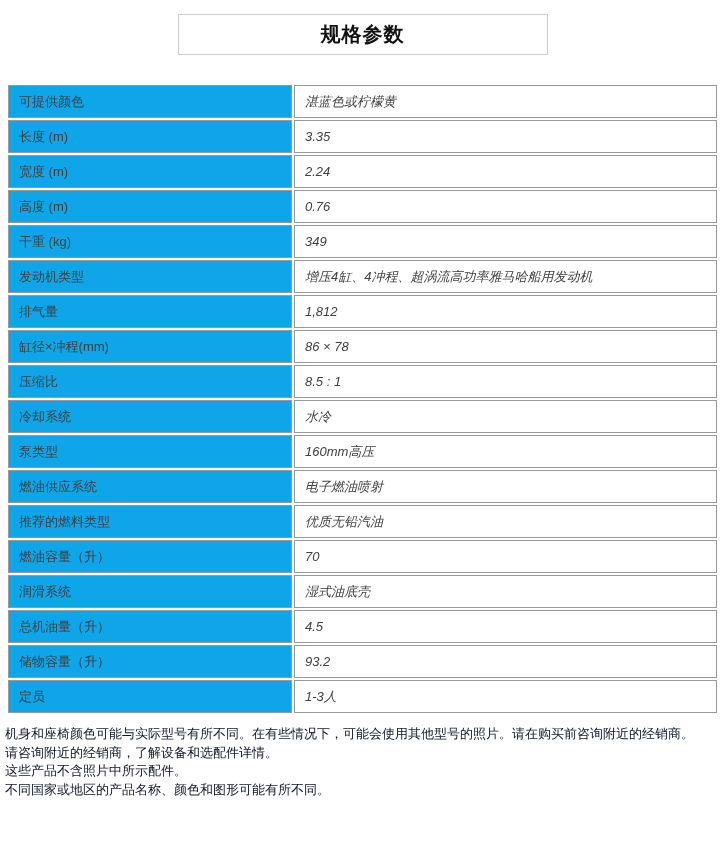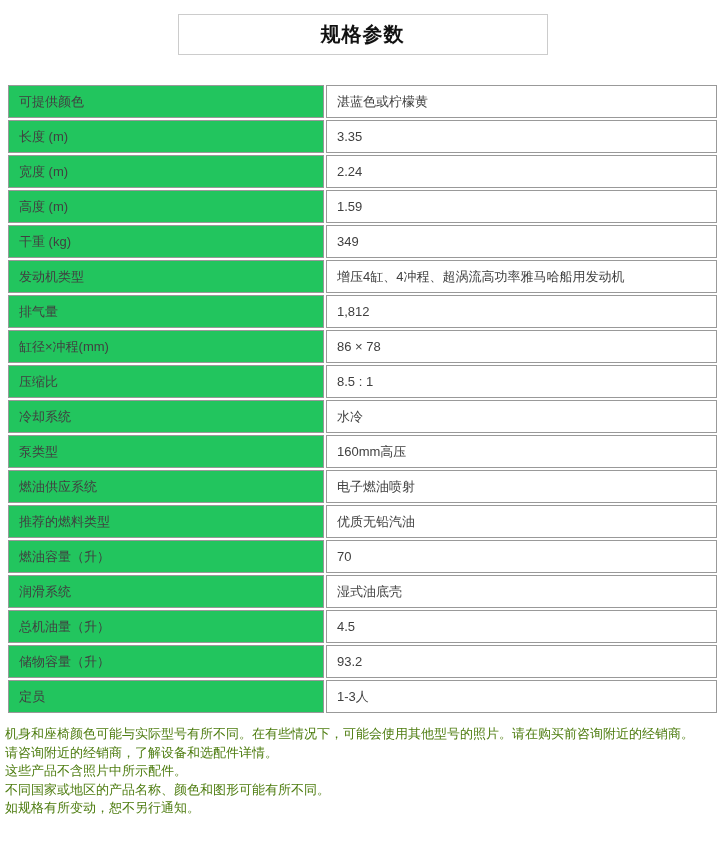--- a/index.html
+++ b/index.html
@@ -43,37 +43,38 @@
     border: 1px solid #999999;
     height: 33px;
     padding: 0 10px;
     font-size: 13px;
     color: #404040;
     vertical-align: middle;
     white-space: nowrap;
     overflow: hidden;
   }
   td.spec-label {
-    width: 316px;
-    background: #22c55e;
+    width: 284px;
+    background: #0ea5e9;
   }
   td.spec-value {
     background: #ffffff;
+    font-style: italic;
   }
 
   
   .footnotes {
     margin: 10px 0 0 5px;
     padding-bottom: 6px;
   }
   .footnotes p {
     margin: 0;
     font-size: 13px;
     line-height: 18.5px;
-    color: #4d7c0f;
+    color: #0f172a;
     white-space: nowrap;
   }
 </style>
 </head>
 <body>
 
 <div class="page">
 
   <div class="title-box">
     <span class="title-text">规格参数</span>
@@ -88,21 +89,21 @@
       <tr>
         <td class="spec-label">长度 (m)</td>
         <td class="spec-value">3.35</td>
       </tr>
       <tr>
         <td class="spec-label">宽度 (m)</td>
         <td class="spec-value">2.24</td>
       </tr>
       <tr>
         <td class="spec-label">高度 (m)</td>
-        <td class="spec-value">1.59</td>
+        <td class="spec-value">0.76</td>
       </tr>
       <tr>
         <td class="spec-label">干重 (kg)</td>
         <td class="spec-value">349</td>
       </tr>
       <tr>
         <td class="spec-label">发动机类型</td>
         <td class="spec-value">增压4缸、4冲程、超涡流高功率雅马哈船用发动机</td>
       </tr>
       <tr>
@@ -154,16 +155,15 @@
         <td class="spec-value">1-3人</td>
       </tr>
     </tbody>
   </table>
 
   <div class="footnotes">
     <p>机身和座椅颜色可能与实际型号有所不同。在有些情况下，可能会使用其他型号的照片。请在购买前咨询附近的经销商。</p>
     <p>请咨询附近的经销商，了解设备和选配件详情。</p>
     <p>这些产品不含照片中所示配件。</p>
     <p>不同国家或地区的产品名称、颜色和图形可能有所不同。</p>
-    <p>如规格有所变动，恕不另行通知。</p>
   </div>
 
 </div>
 
 </body></html>

